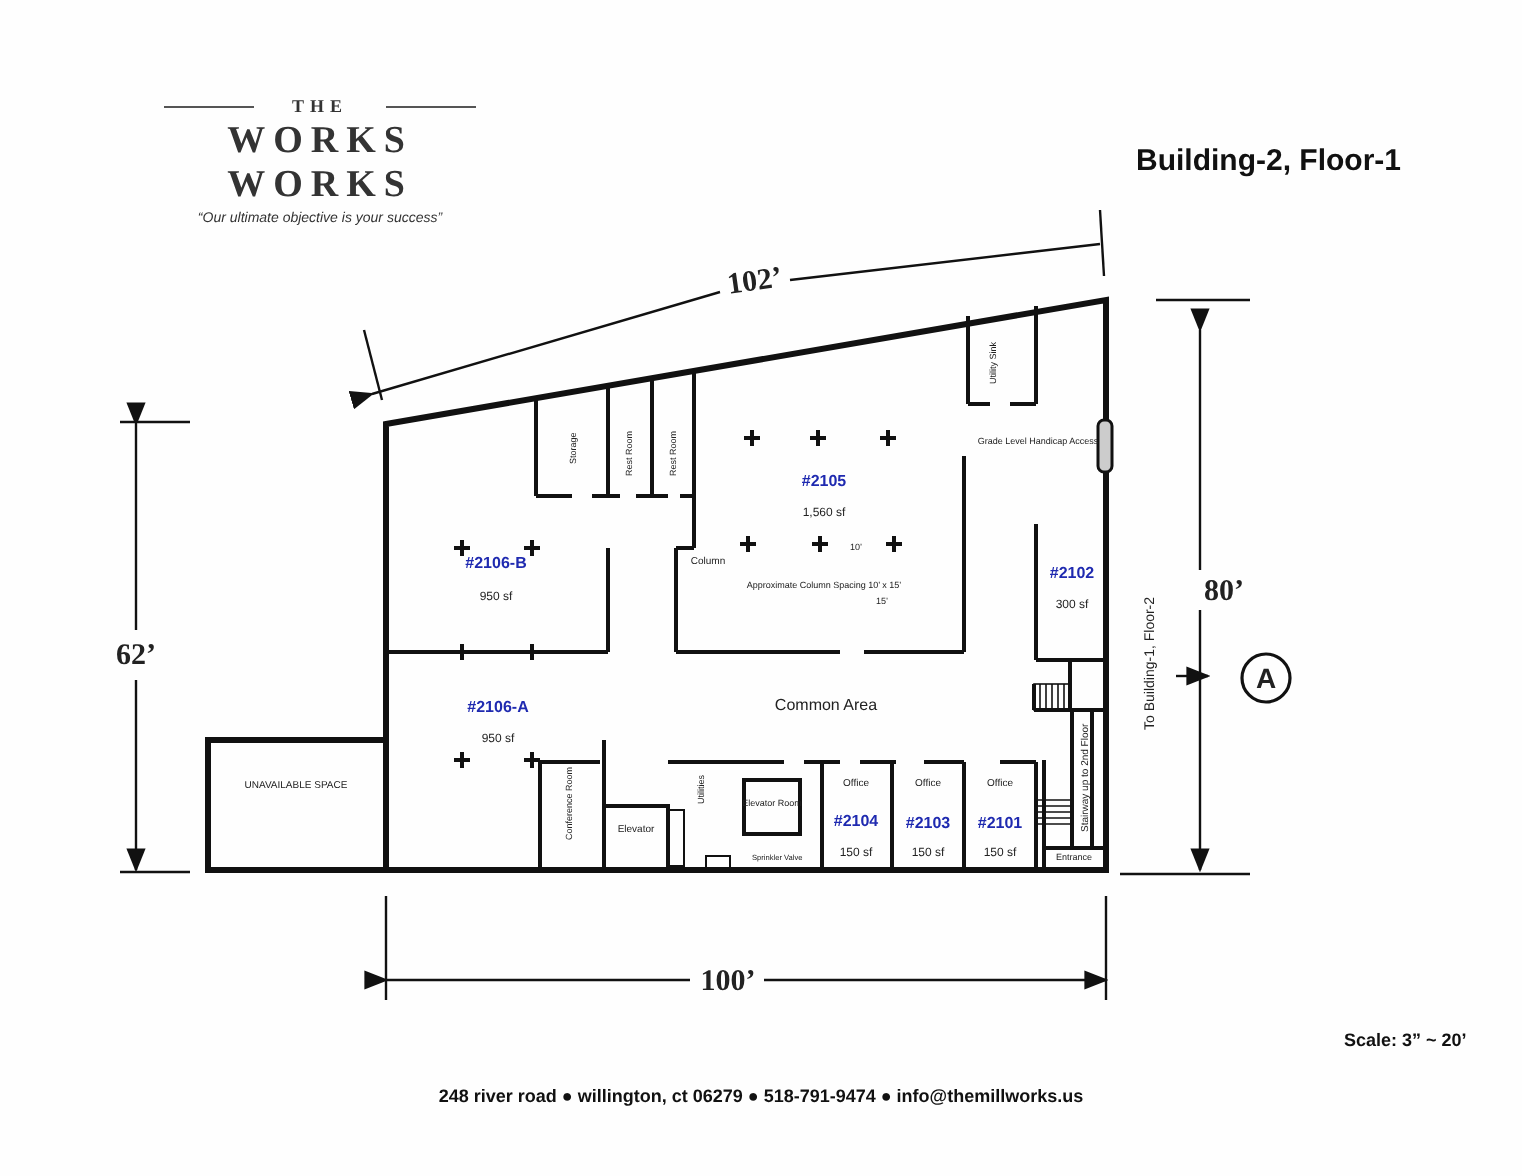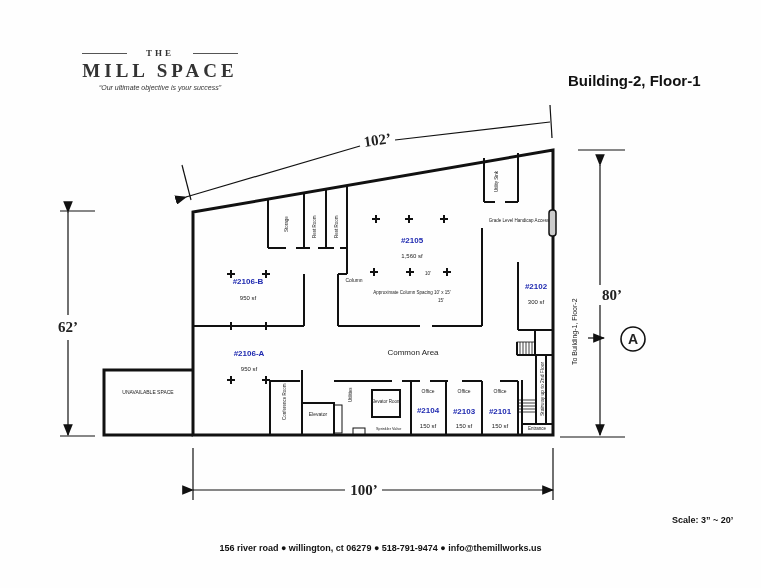--- a/index.html
+++ b/index.html
@@ -20,21 +20,21 @@
   .unit { font-family: "Liberation Sans", sans-serif; fill: #1f2ab0; font-weight: bold; }
   .dim { font-family: "Liberation Serif", serif; font-weight: bold; fill: #222; }
 </style>
 </head>
 <body>
 
 <div class="page">
 
   <div class="logo">
     <div class="the">THE</div>
-    <div class="brand">MILL SPACE</div>
+    <div class="brand">WORKS WORKS</div>
     <div class="tagline">“Our ultimate objective is your success”</div>
   </div>
 
   <div class="title">Building-2, Floor-1</div>
 
   <svg width="761" height="588" viewBox="0 0 761 588">
     <defs>
       <marker id="arr" markerWidth="10" markerHeight="8" refX="9" refY="4" orient="auto">
         <path d="M0,0 L10,4 L0,8 z" fill="#111"></path>
       </marker>
@@ -194,14 +194,14 @@
     <text class="lbl" x="318" y="416" font-size="5" text-anchor="middle">Elevator</text>
     <text class="lbl" font-size="4.5" transform="translate(352,402) rotate(-90)">Utilities</text>
     <text class="lbl" x="386" y="403" font-size="4.5" text-anchor="middle">Elevator Room</text>
     <text class="lbl" x="376" y="430" font-size="3.8">Sprinkler Valve</text>
     <text class="lbl" font-size="5" transform="translate(544,416) rotate(-90)">Stairway up to 2nd Floor</text>
     <text class="lbl" x="537" y="430" font-size="4.5" text-anchor="middle">Entrance</text>
     <text class="lbl" font-size="7" transform="translate(577,365) rotate(-90)">To Building-1, Floor-2</text>
   </svg>
 
   <div class="scale">Scale: 3” ~ 20’</div>
-  <div class="footer">156 river road ● willington, ct  06279 ● 518-791-9474 ● info@themillworks.us</div>
+  <div class="footer">248 river road ● willington, ct  06279 ● 518-791-9474 ● info@themillworks.us</div>
 </div>
 
 </body></html>

